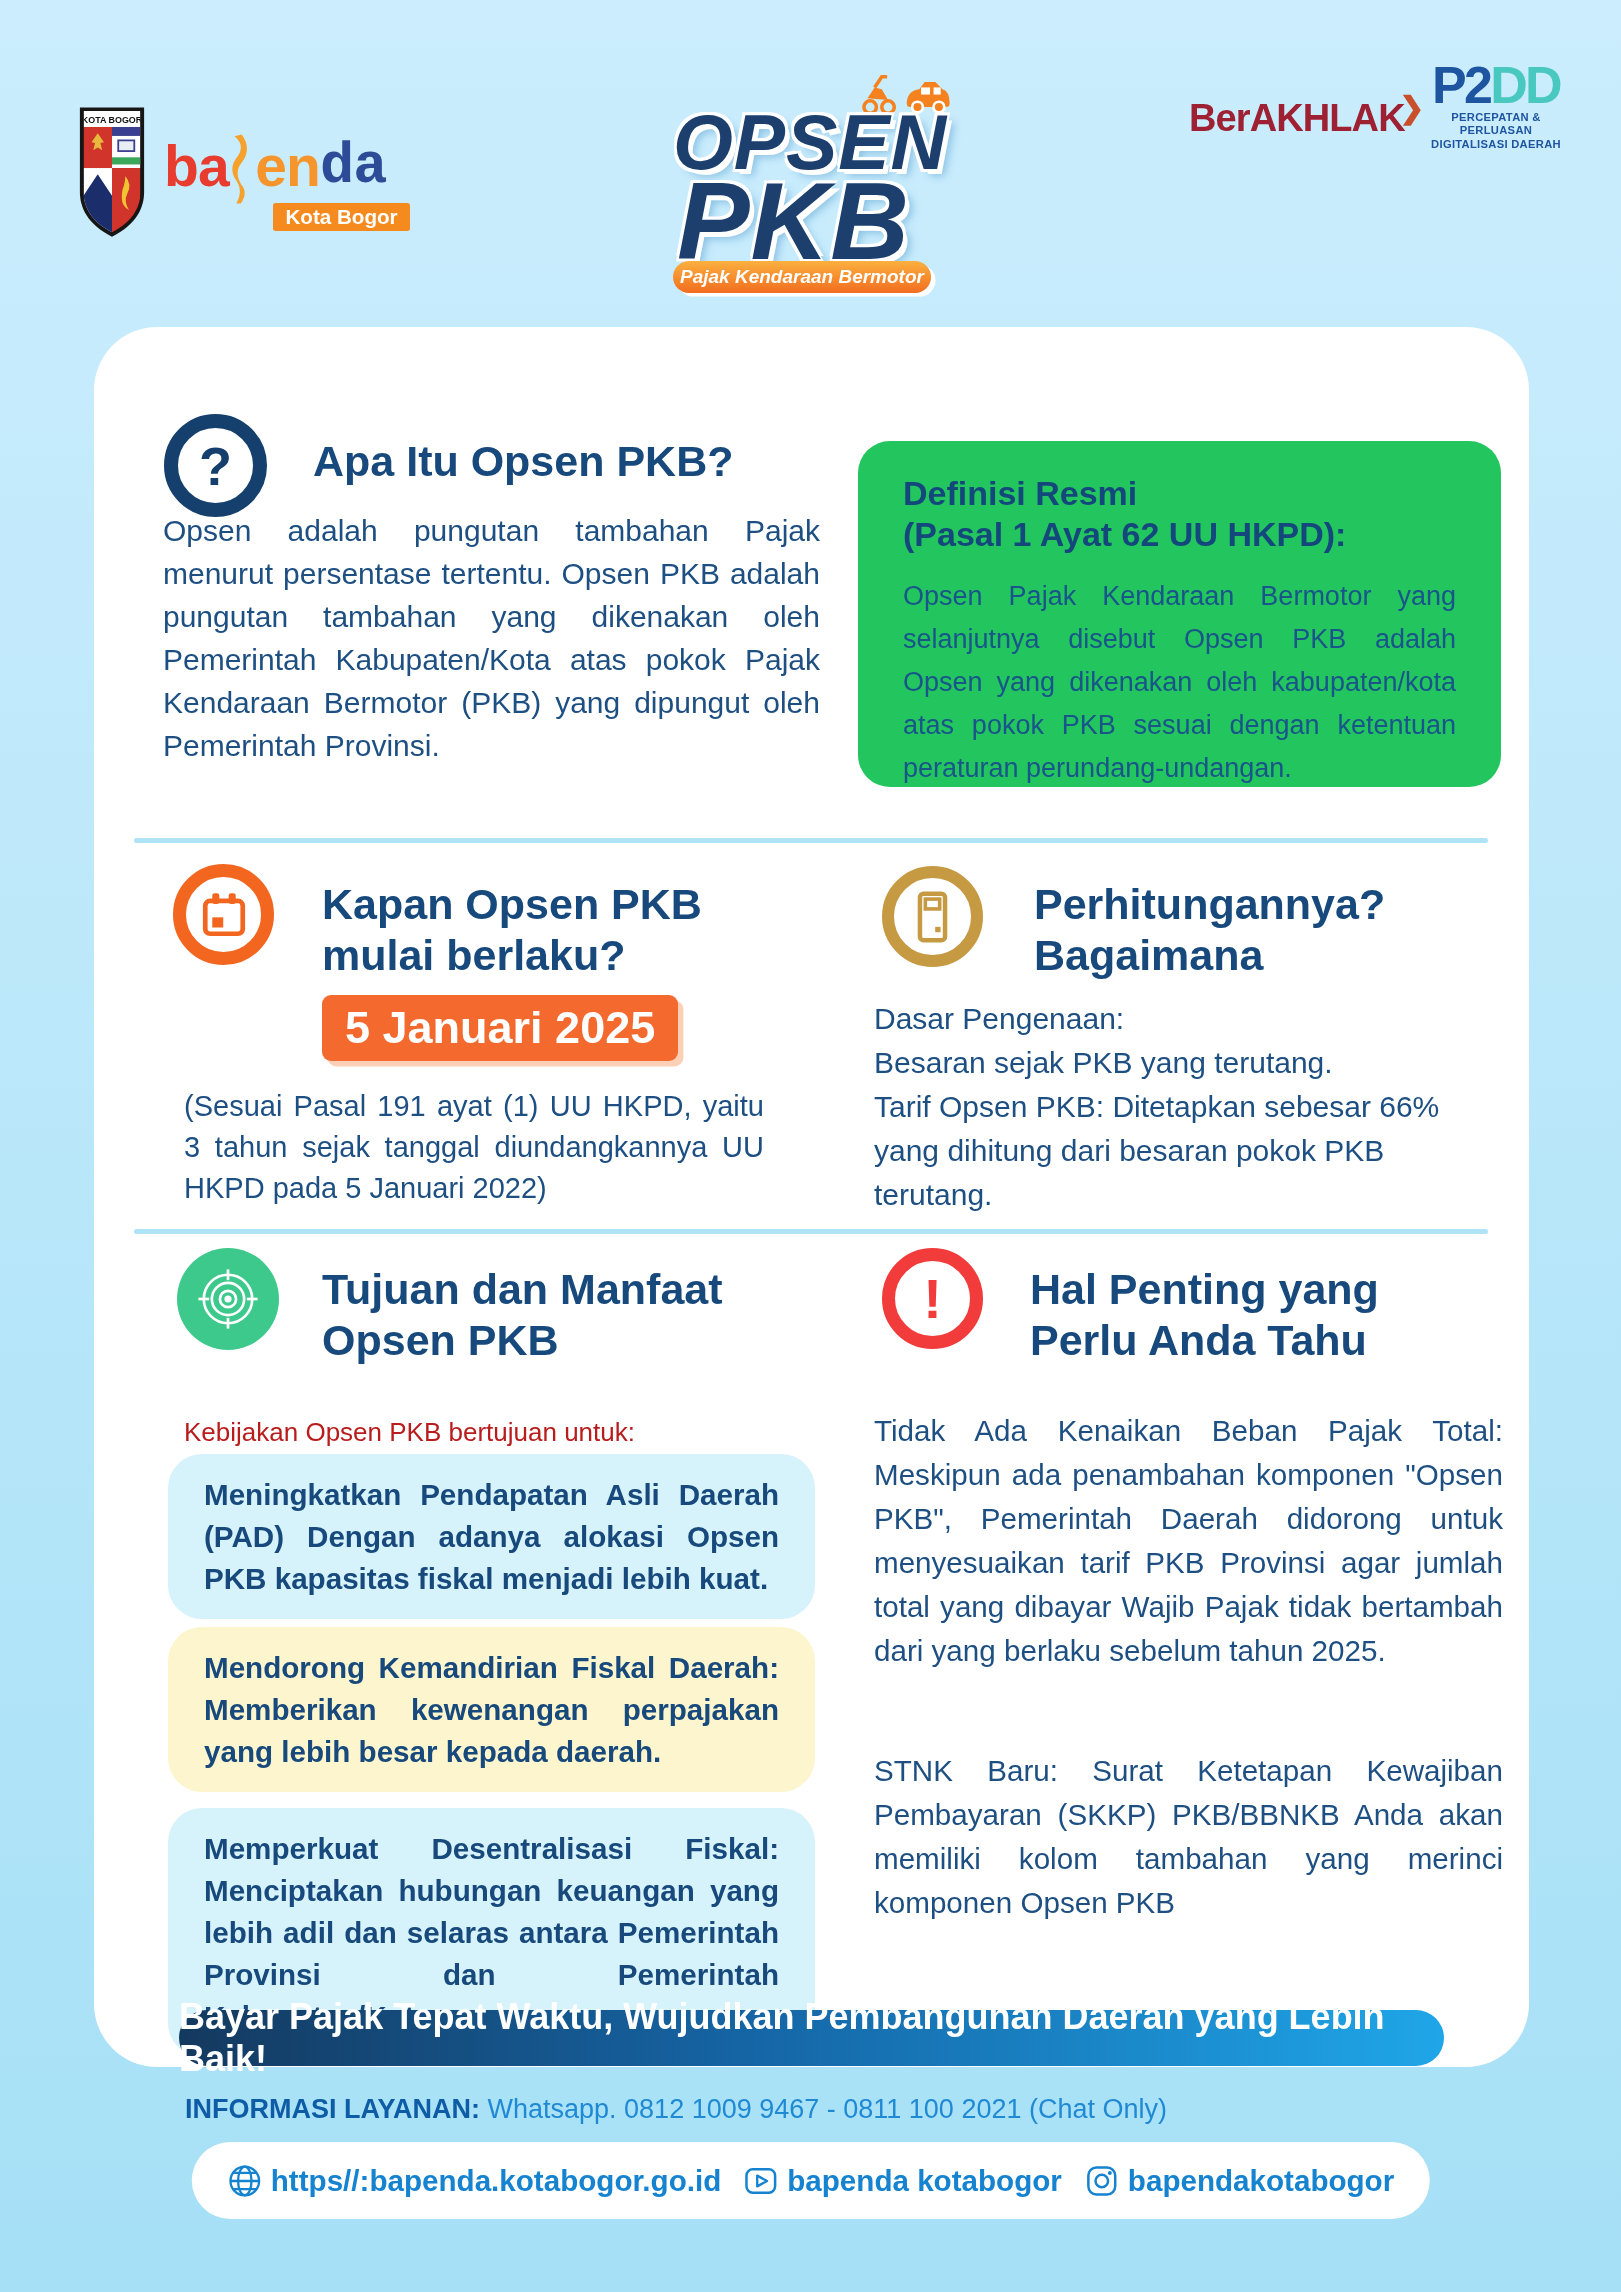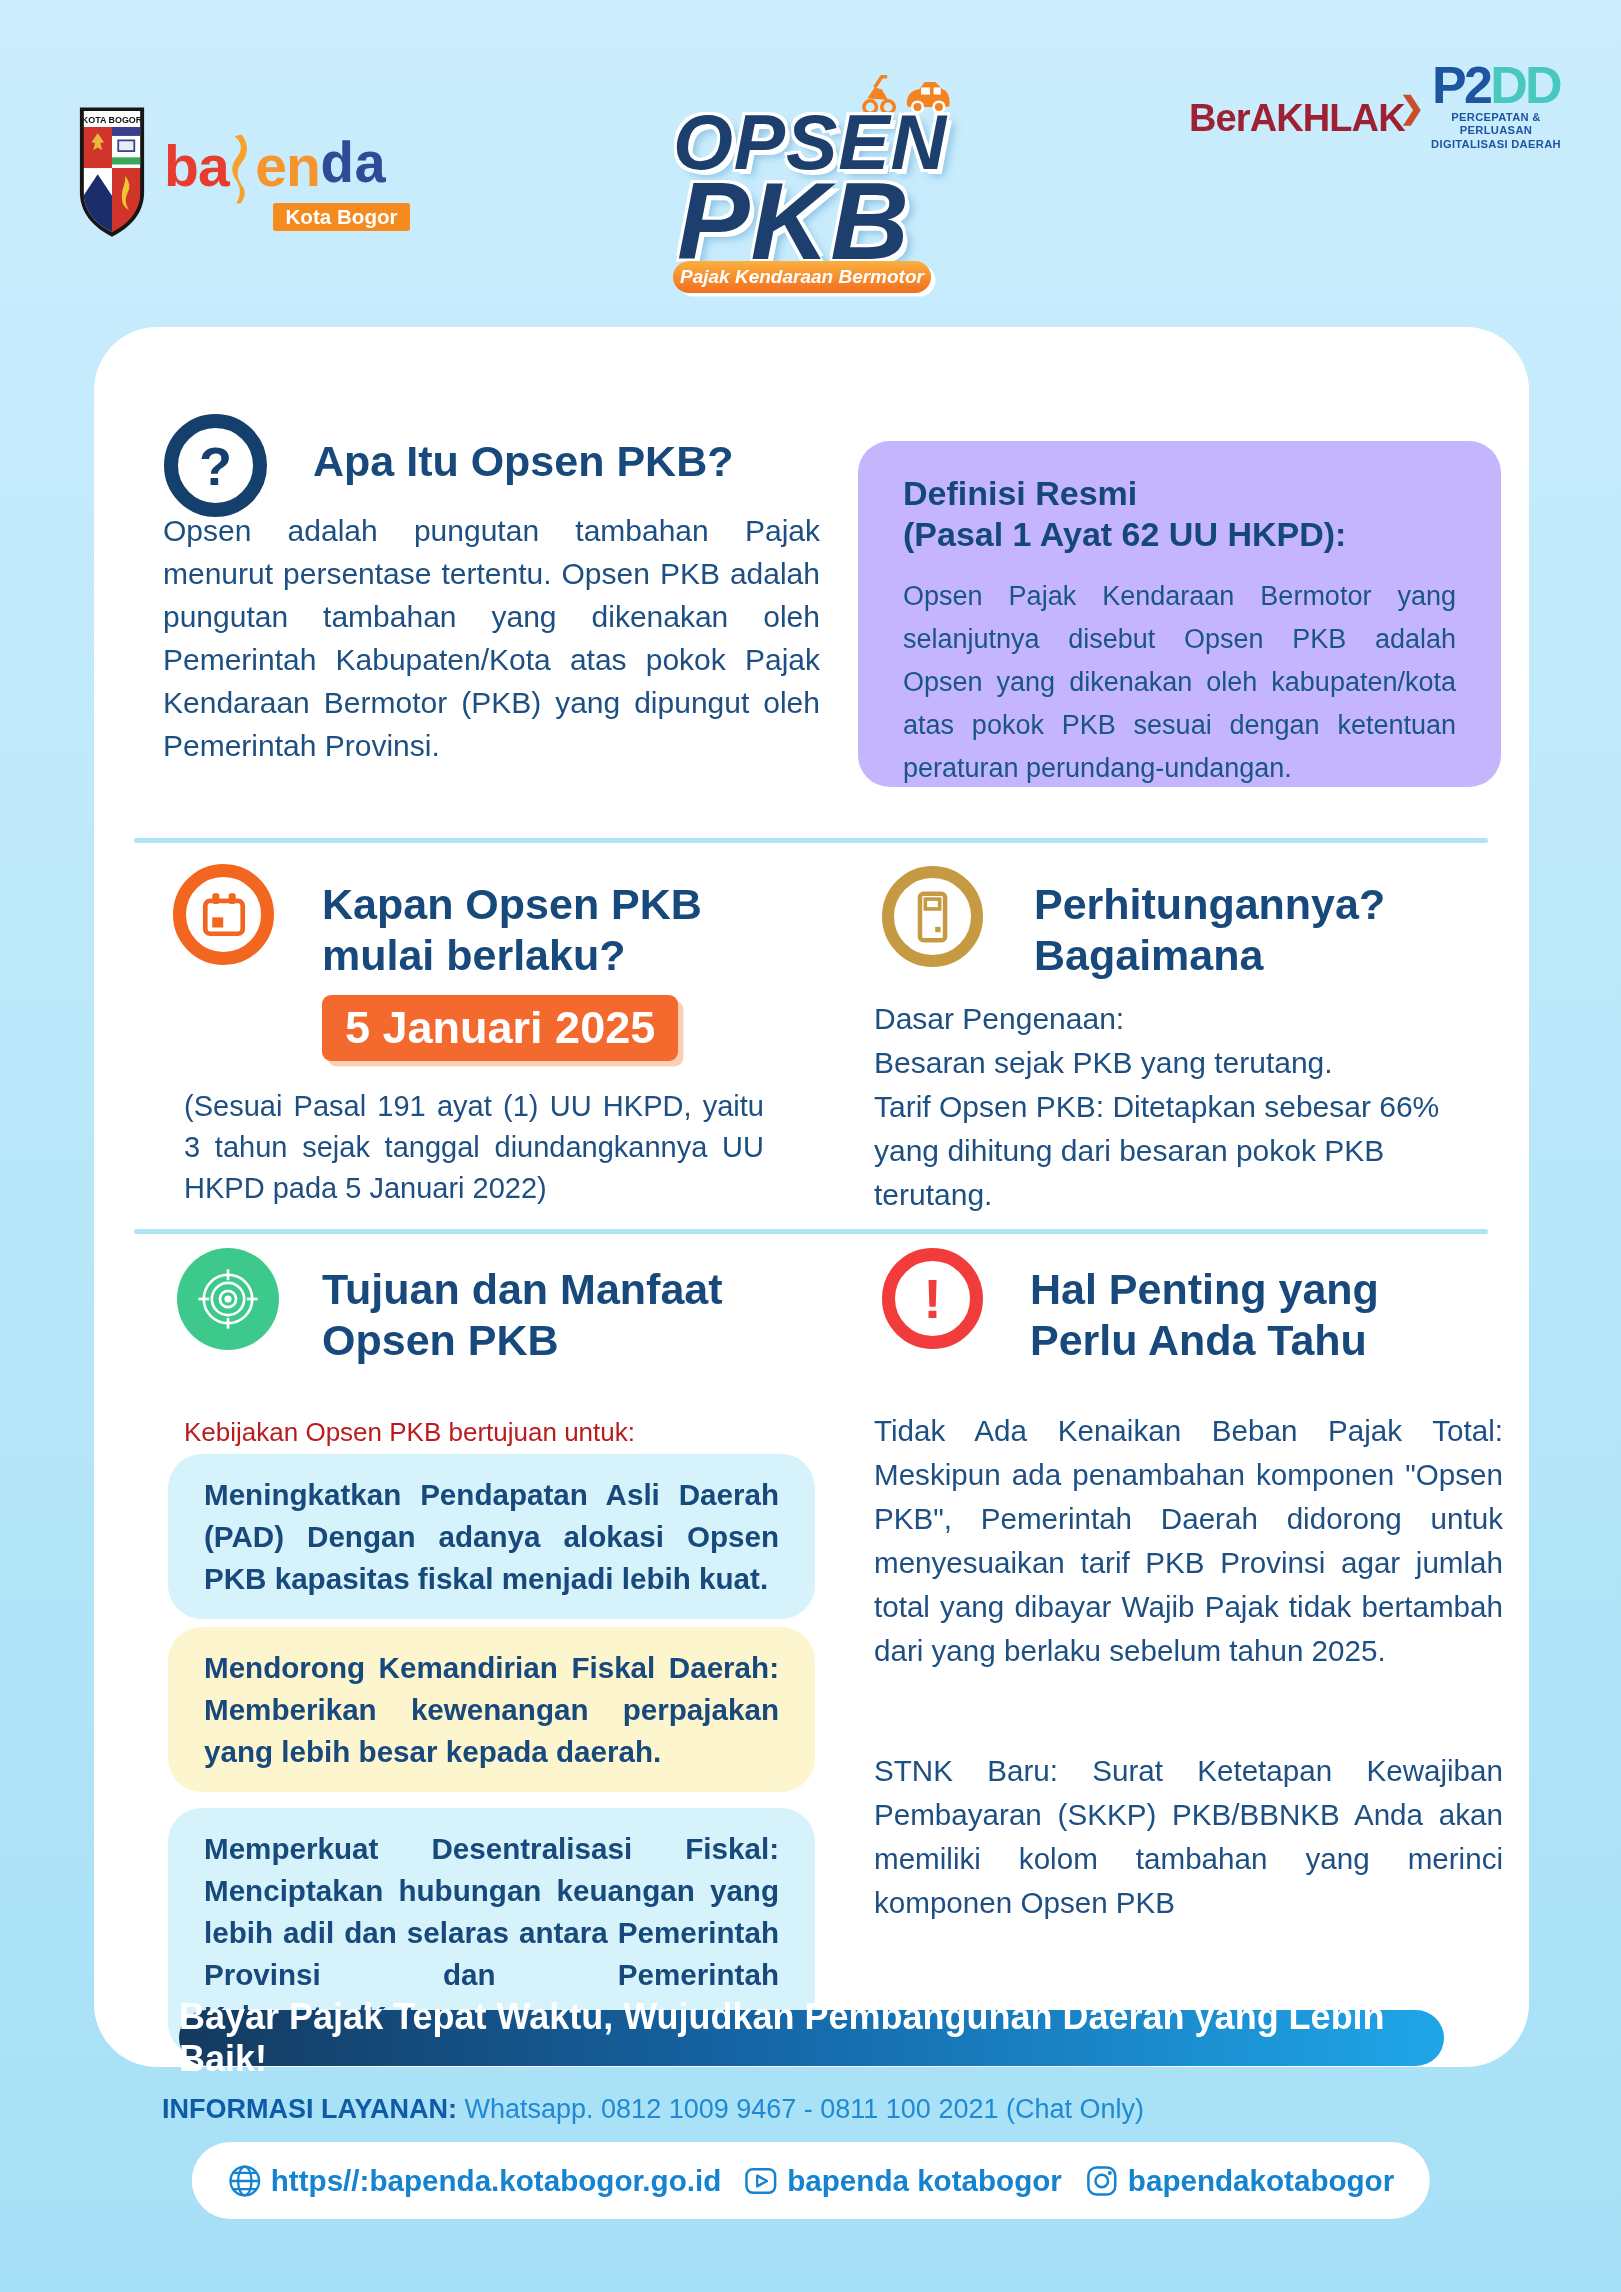--- a/index.html
+++ b/index.html
@@ -44,21 +44,21 @@
   .ring { border-radius:50%; display:flex; align-items:center; justify-content:center; background:#fff; }
   .h-section { font-weight:bold; color:#17497c; font-size:43px; line-height:51px; }
   .h-line { display:block; }
   .body-text { color:#1d4f82; font-size:30px; line-height:43px; text-align:justify; }
 
   
   #q-icon { left:70px; top:87px; width:75px; height:75px; border:14.3px solid #153f6c;
     font-size:54px; font-weight:900; color:#153f6c; }
   #h-apa { left:219px; top:109px; }
   #p-apa { left:69px; top:182px; width:657px; }
-  #definisi-box { left:764px; top:114px; width:643px; height:346px; background:#c4b5fd;
+  #definisi-box { left:764px; top:114px; width:643px; height:346px; background:#22c55e;
     border-radius:32px; padding:32px 45px 0 45px; box-sizing:border-box; }
   #definisi-box .hd { font-size:34px; line-height:41px; font-weight:bold; color:#14487c; }
   #definisi-box .bd { margin-top:19.7px; font-size:27px; line-height:43px; color:#19548a; text-align:justify; }
 
   .divider { left:40px; width:1354px; height:5.4px; background:#aee4f5; border-radius:2.7px; }
   #divider-1 { top:511px; } #divider-2 { top:902px; }
 
   
   #cal-icon { left:79px; top:537px; width:75px; height:75px; border:13.4px solid #f2661f; }
   #h-kapan { left:228px; top:552px; }
@@ -86,21 +86,21 @@
   #h-hal { left:936px; top:937px; }
   #p-hal-1 { left:780px; top:1082px; width:629px; font-size:29.6px; line-height:44px; }
   #p-hal-2 { left:780px; top:1422px; width:629px; font-size:29.6px; line-height:44px; }
 
   #banner { left:85px; top:1683px; width:1265px; height:56px; border-radius:28px;
     background:linear-gradient(90deg,#14395f 0%,#1565a5 45%,#1fa6e8 100%);
     display:flex; align-items:center; justify-content:center;
     color:#fff; font-weight:bold; font-size:36px; }
 
   
-  #info-line { left:0; top:2094px; width:1306px; text-align:center; font-size:27px; }
+  #info-line { left:0; top:2094px; width:1306px; text-align:center; font-size:27px;padding-left:23px; }
   #info-line .lbl { font-weight:bold; color:#0e5ca6; }
   #info-line .val { color:#2089d4; }
   #links-pill { left:50%; transform:translateX(-50%); top:2142px; height:77px; border-radius:39px;
     background:#fff; display:inline-flex; align-items:center; gap:23px; padding:0 36px; }
   .link-item { display:flex; align-items:center; gap:9px; color:#1583cf; font-weight:bold; font-size:29.6px; white-space:nowrap; }
   .link-item svg { display:block; }
 </style>
 </head>
 <body>
 

